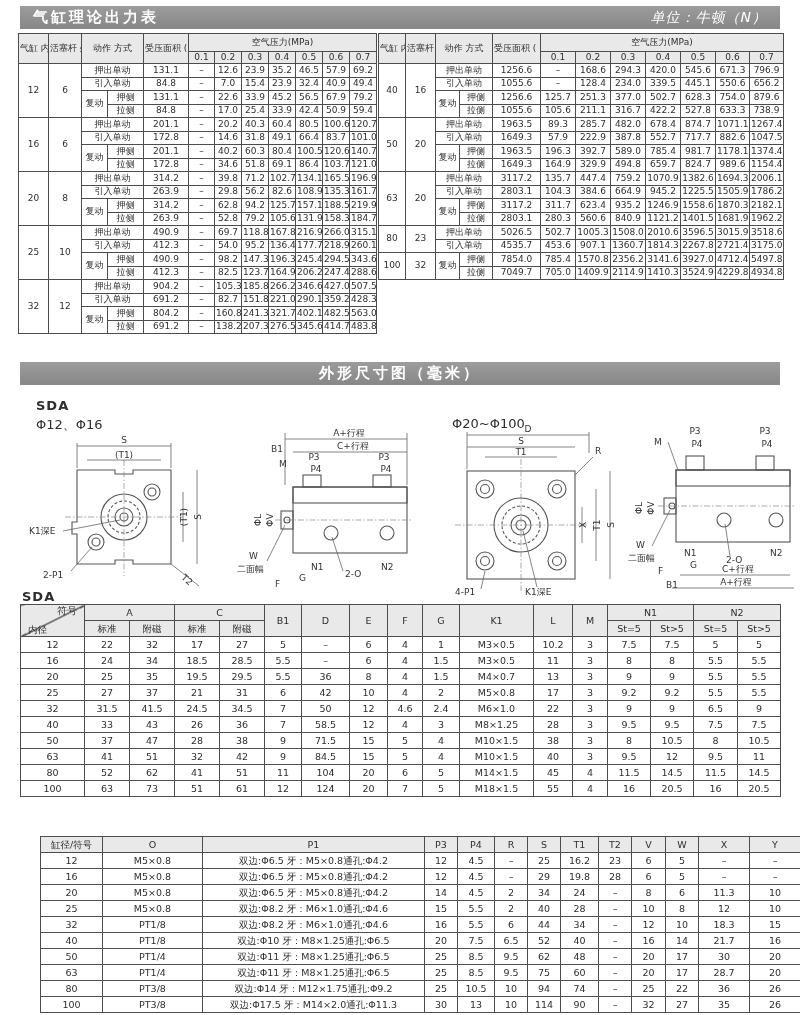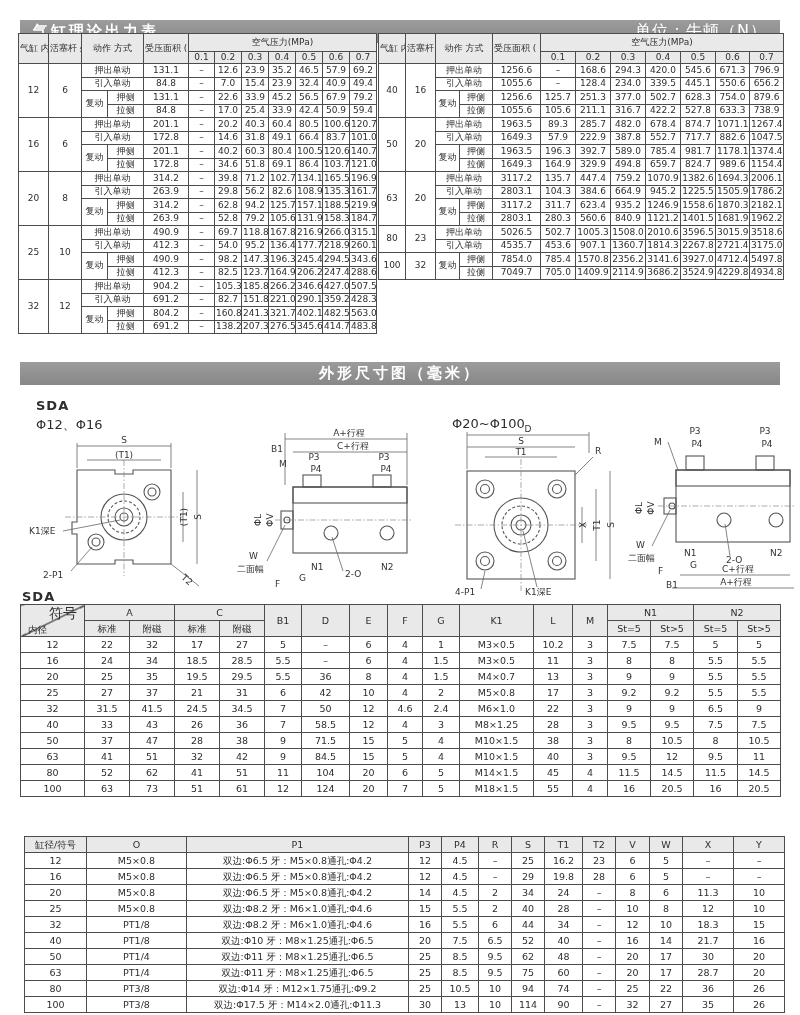--- a/index.html
+++ b/index.html
@@ -1,46 +1,46 @@
 <!DOCTYPE html>
 <html><head>
 <meta charset="utf-8">
 <style>
   html,body{margin:0;padding:0;background:#fff;width:800px;height:1015px;overflow:hidden;
     font-family:"DejaVu Sans","Liberation Sans",sans-serif;color:#2e2e2e;position:relative;}
   .abs{position:absolute;}
   .bar{position:absolute;left:20px;width:760px;height:23px;background:linear-gradient(#9c9c9c,#878787);
     color:#fff;display:flex;align-items:center;justify-content:space-between;padding:0 13px;box-sizing:border-box;}
   .bar-title{font-size:15px;font-weight:bold;letter-spacing:3px;}
-  .bar-unit{font-size:16px;letter-spacing:1px;}
+  .bar-unit{font-size:14px;letter-spacing:1px;font-style:italic;}
   table{border-collapse:collapse;table-layout:fixed;}
   th,td{border:1px solid #4c4c4c;text-align:center;vertical-align:middle;padding:0 1px;overflow:hidden;}
   th{background:#e9e9e9;font-weight:normal;}
   .ftable th,.ftable td{font-size:9px;height:12.5px;line-height:1.05;white-space:nowrap;}
   .ftable thead tr:first-child th{height:17px;}
   .ftable thead tr:last-child th{height:11px;}
   .pre{white-space:pre-line;}
   .dtable th,.dtable td{font-size:9.5px;height:15px;line-height:1.05;white-space:nowrap;}
   .btable th,.btable td{font-size:9.5px;height:15px;line-height:1.05;white-space:nowrap;}
   .diag{position:relative;background-color:#e9e9e9;
     background-image:linear-gradient(to bottom right,transparent calc(50% - .7px),#4c4c4c calc(50% - .7px),#4c4c4c calc(50% + .7px),transparent calc(50% + .7px));}
-  .diag .dtop{position:absolute;top:1px;right:7px;font-size:14px;}
+  .diag .dtop{position:absolute;top:1px;right:7px;font-size:10px;}
   .diag .dbot{position:absolute;bottom:1px;left:7px;font-size:9.5px;}
   .lbl-sda{font-size:13px;font-weight:bold;letter-spacing:1px;}
   .lbl-phi{font-size:13px;}
   svg{position:absolute;overflow:visible;}
   svg text{font-size:9px;fill:#333;font-family:"DejaVu Sans","Liberation Sans",sans-serif;}
   .dln{stroke:#666;stroke-width:0.8;}
   .bln{stroke:#555;stroke-width:1.1;fill:none;}
   .cln{stroke:#888;stroke-width:0.7;stroke-dasharray:6 2 1.5 2;}
 </style>
 </head>
 <body>
 
-<div class="bar" style="top:20px;text-align:center;">
+<div class="bar" style="top:6px;text-align:center;">
   <span class="bar-title">气缸理论出力表</span>
   <span class="bar-unit">单位：牛顿（N）</span>
 </div>
 
 <div class="abs" style="top:33px;left:18px;">
   <table id="force-left" class="ftable" style="width:359px;">
     <colgroup>
         <col style="width:30px">
         <col style="width:33px">
         <col style="width:26px">
@@ -532,21 +532,21 @@
           <td>3927.0</td>
           <td>4712.4</td>
           <td>5497.8</td>
         </tr>
         <tr>
           <td>拉侧</td>
           <td>7049.7</td>
           <td>705.0</td>
           <td>1409.9</td>
           <td>2114.9</td>
-          <td>3686.2</td>
+          <td>1410.3</td>
           <td>3524.9</td>
           <td>4229.8</td>
           <td>4934.8</td>
         </tr>
       </tbody>
     </table>
 </div>
 
 <div class="bar" style="top:362px;justify-content:center;">
   <span class="bar-title">外形尺寸图（毫米）</span>
@@ -944,21 +944,21 @@
           <td>4</td>
           <td>16</td>
           <td>20.5</td>
           <td>16</td>
           <td>20.5</td>
         </tr>
       </tbody>
     </table>
 </div>
 
-<div class="abs" style="top:836px;left:4px;padding-left:20px;">
+<div class="abs" style="top:836px;left:20px;padding-left:20px;">
   <table id="port-table" class="btable" style="width:760px;">
     <colgroup>
         <col style="width:62px">
         <col style="width:100px">
         <col style="width:222px">
         <col style="width:33px">
         <col style="width:37px">
         <col style="width:33px">
         <col style="width:33px">
         <col style="width:38px">

